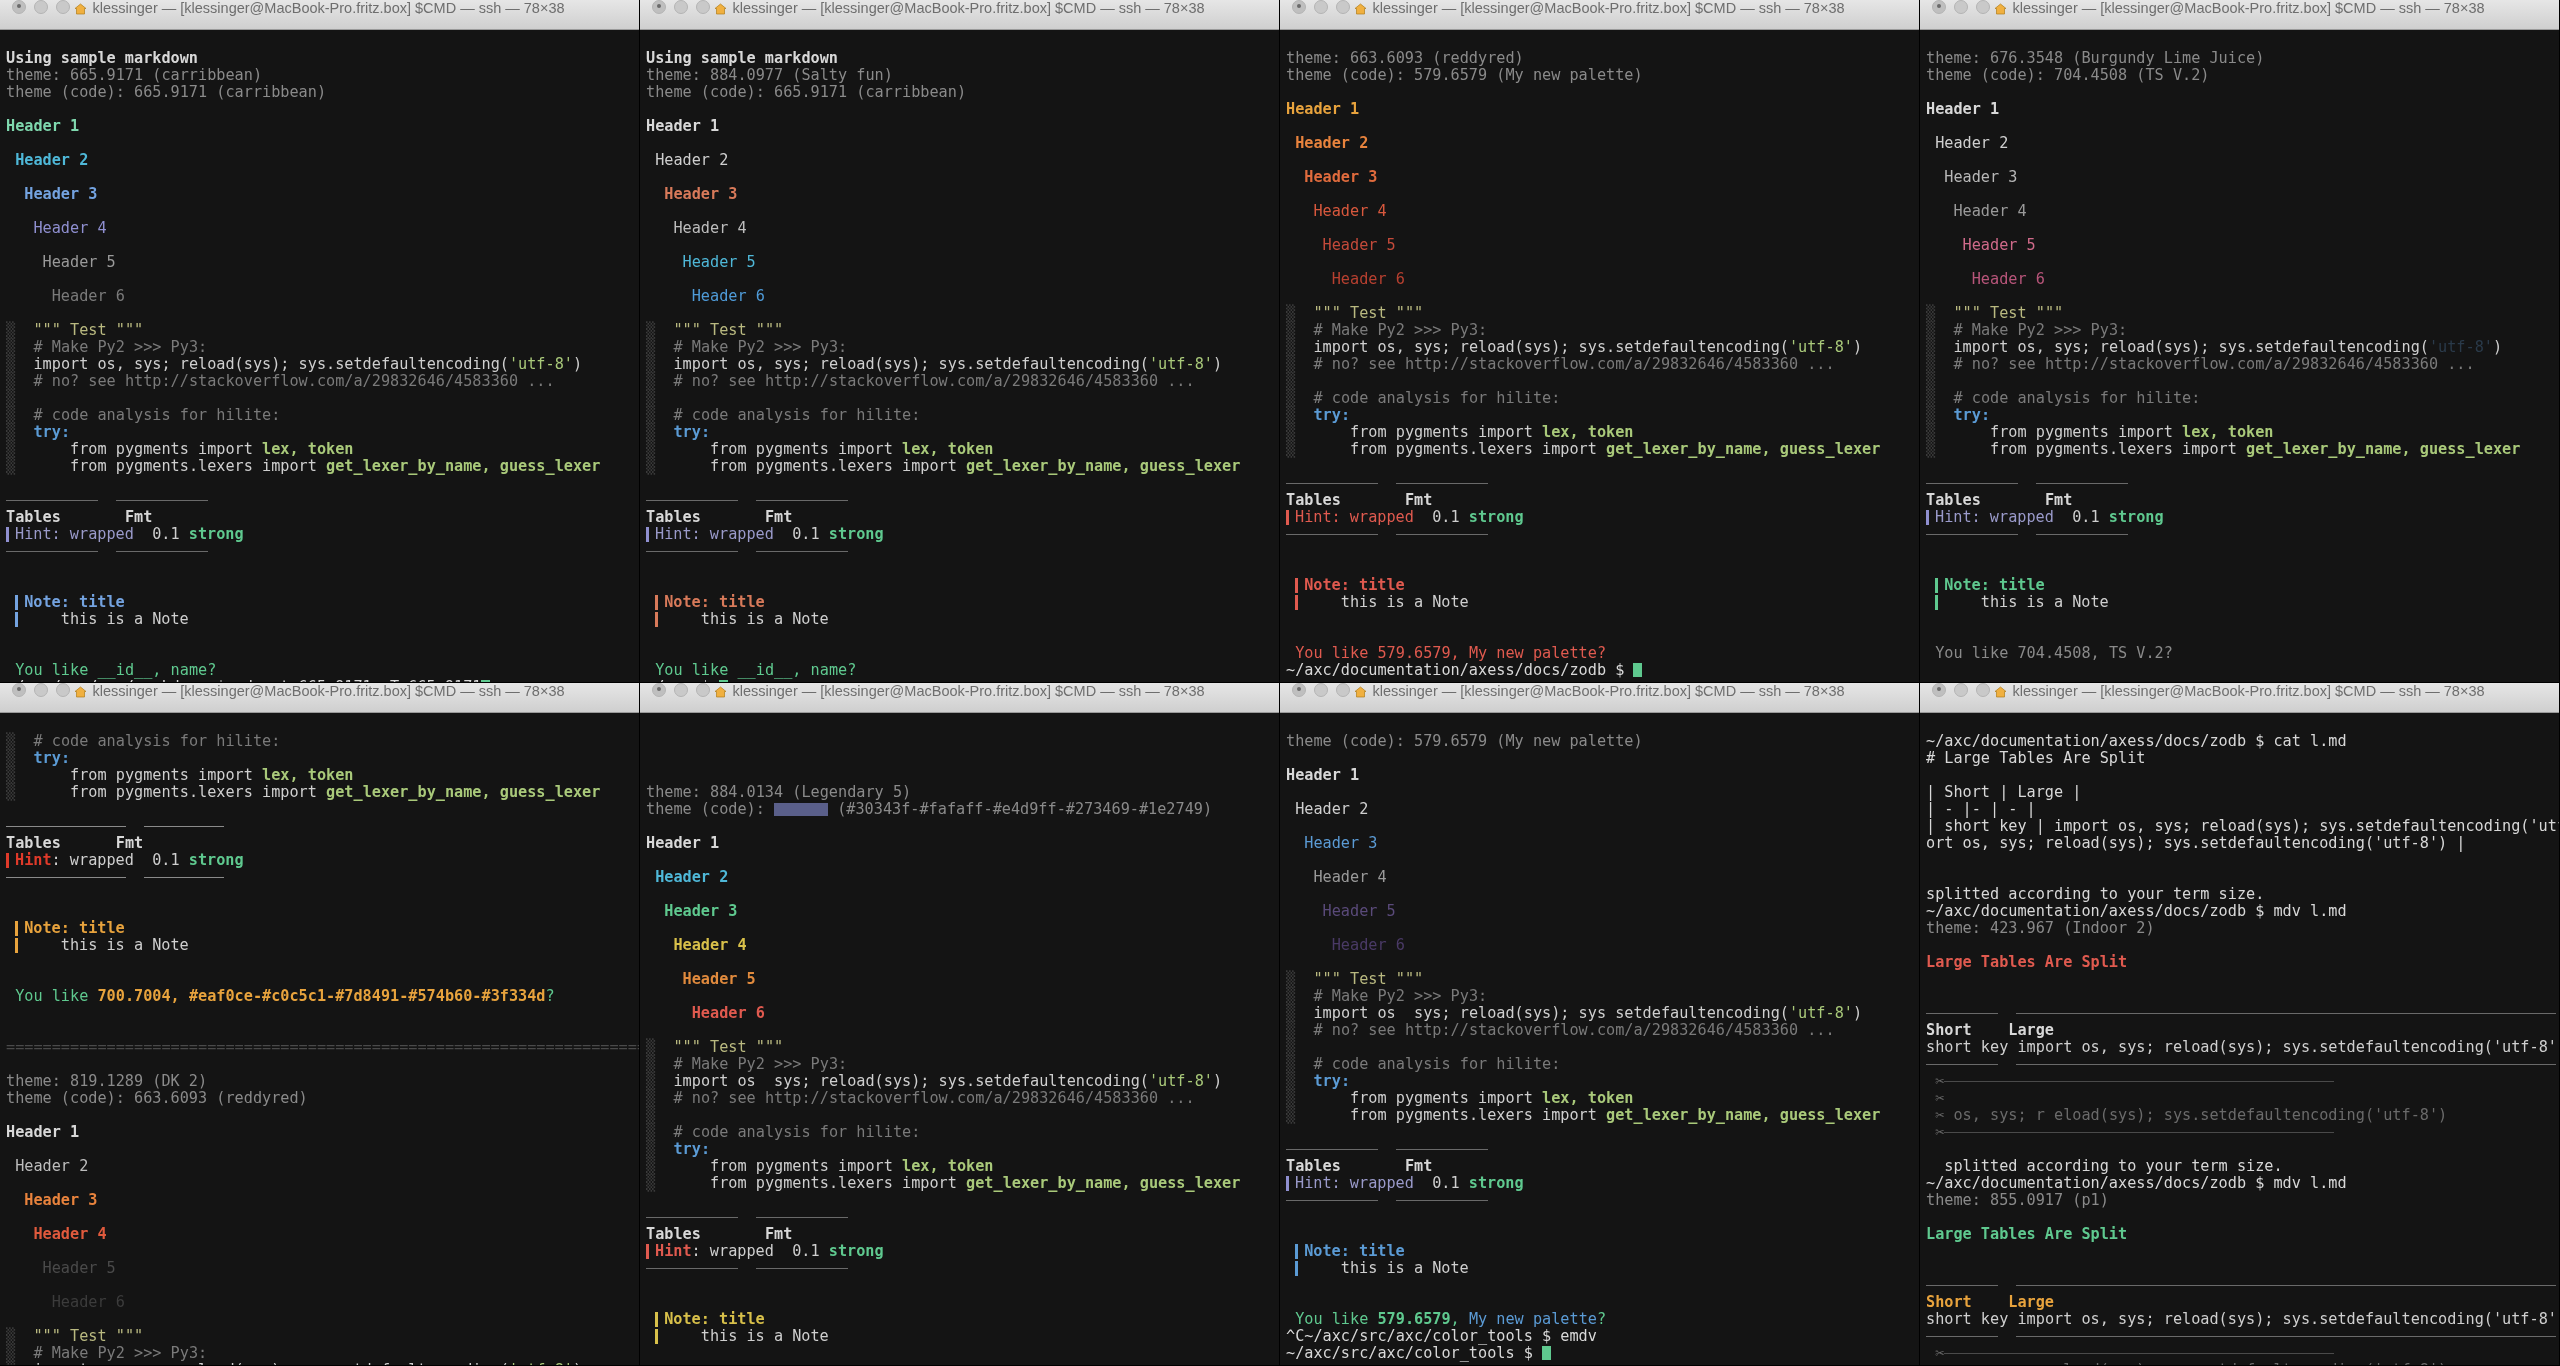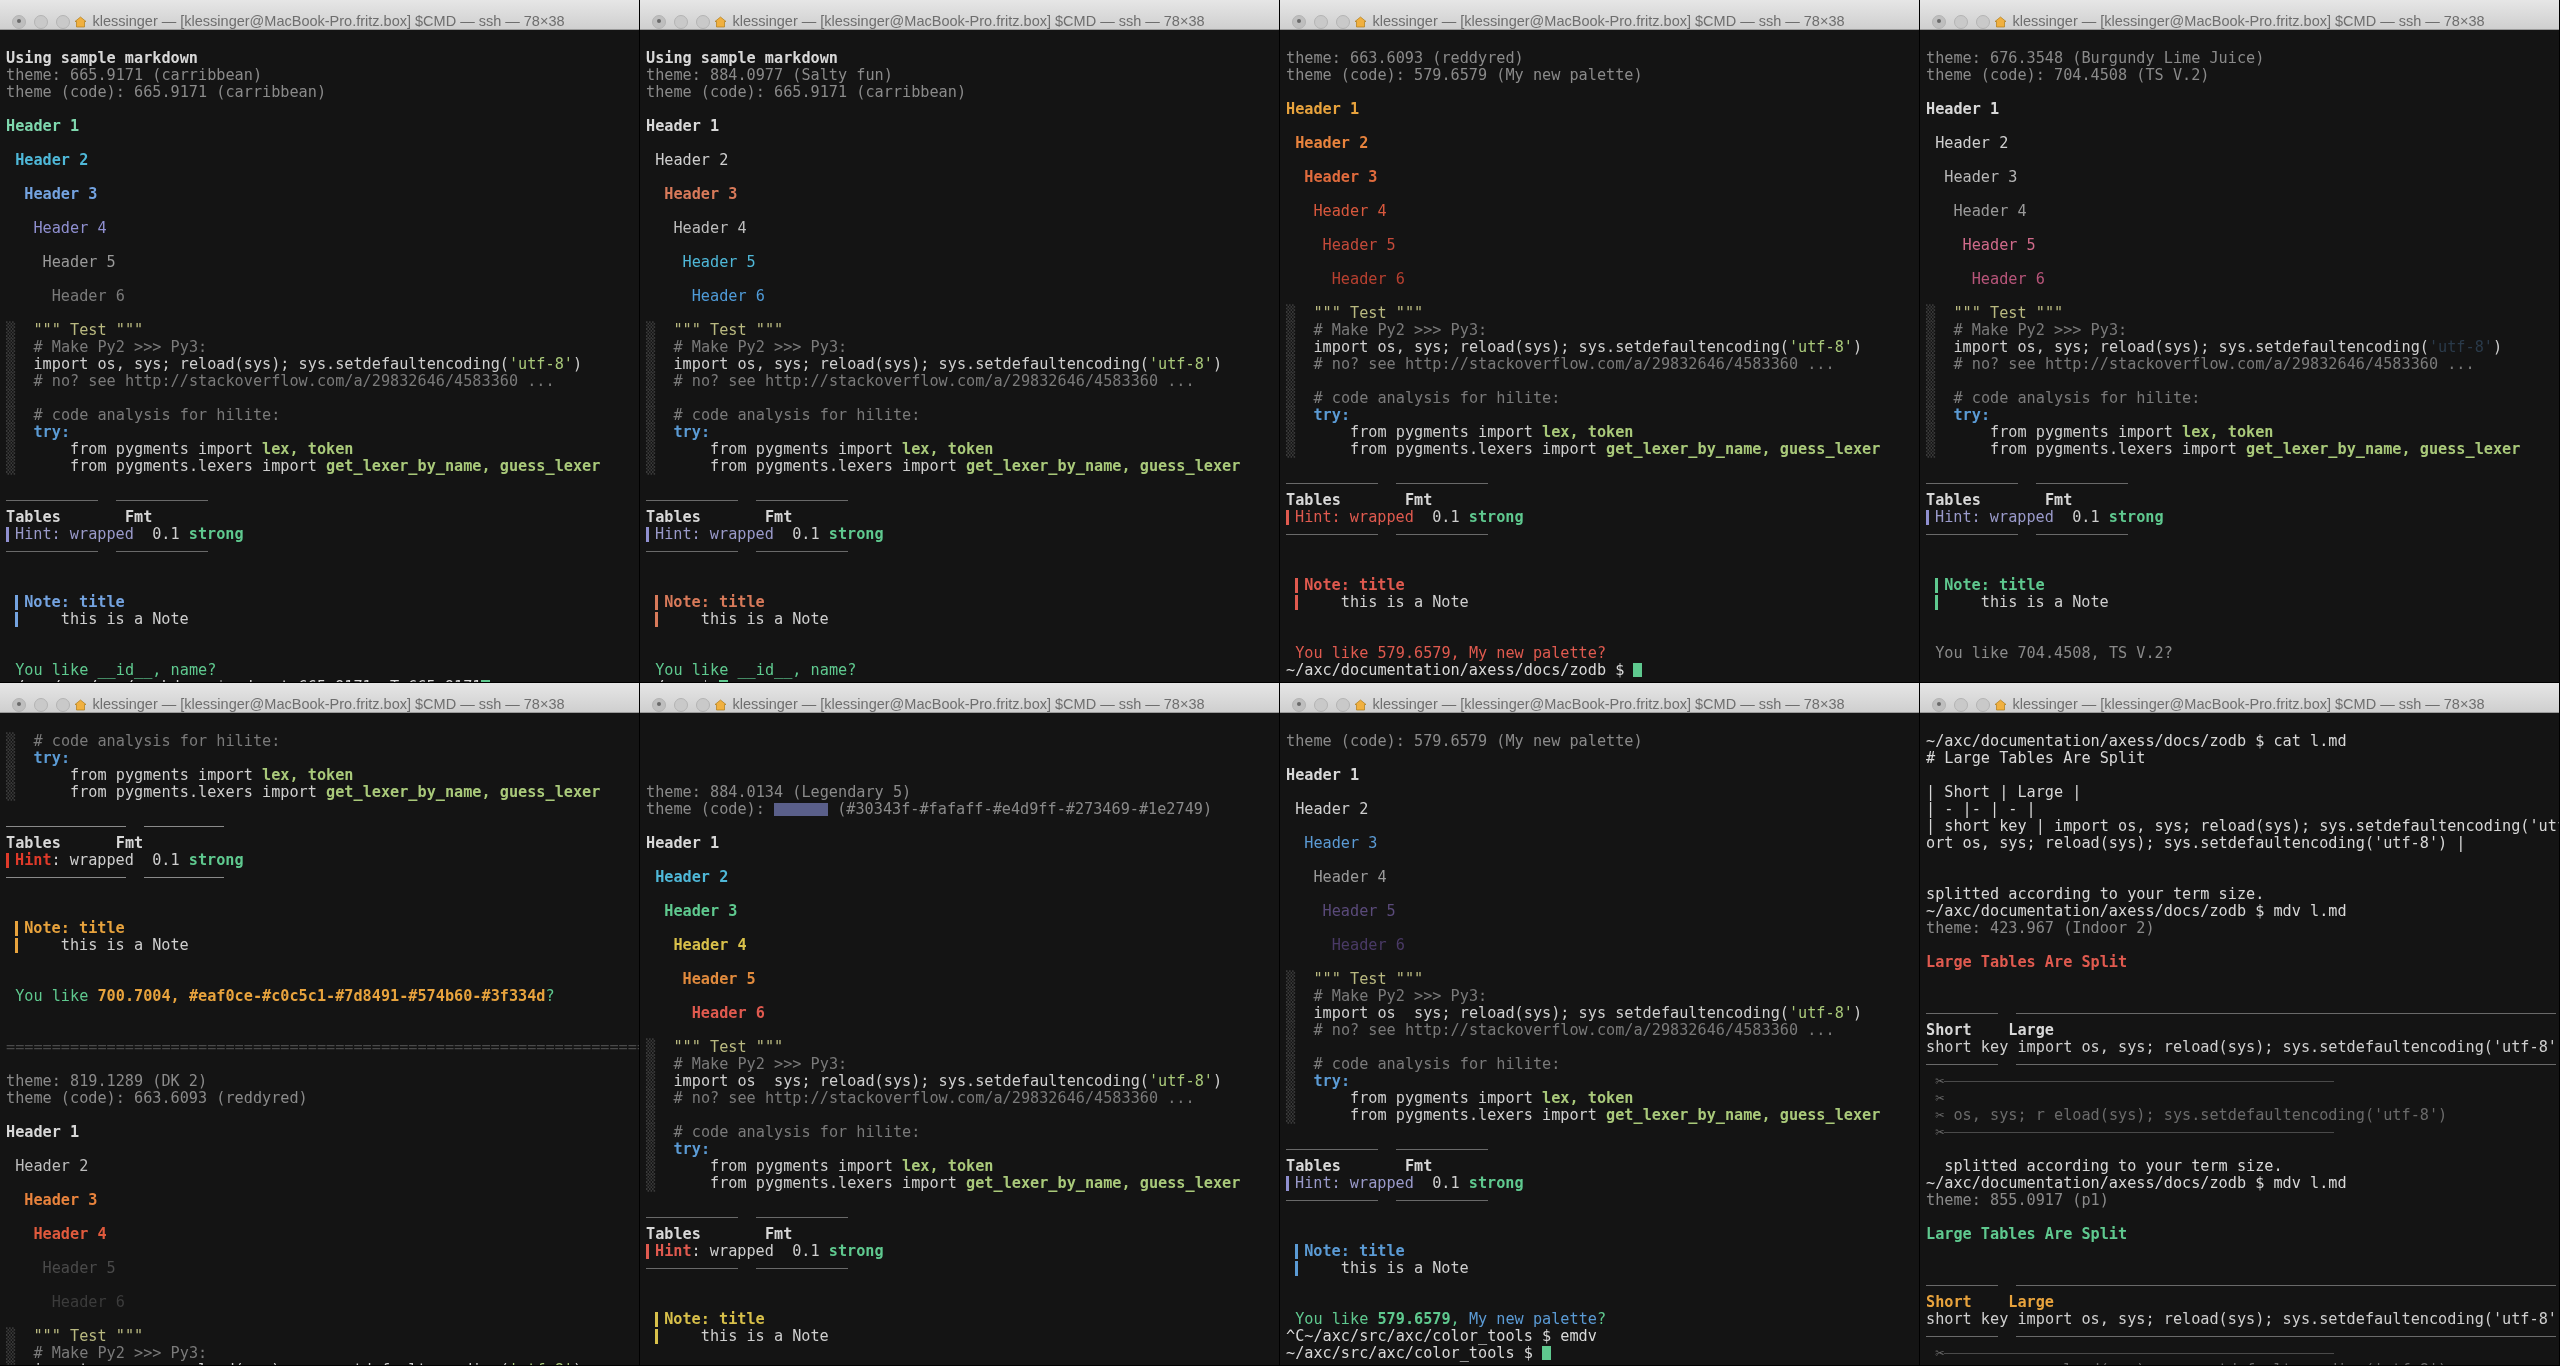--- a/index.html
+++ b/index.html
@@ -1,19 +1,19 @@
 <!DOCTYPE html>
 <html><head>
 <meta charset="utf-8">
 <style>
   html,body{margin:0;padding:0;background:#1c1c1c;}
   body{width:2560px;height:1366px;overflow:hidden;font-family:"DejaVu Sans Mono",monospace;}
   .grid{display:grid;grid-template-columns:repeat(4,640px);grid-template-rows:repeat(2,683px);width:2560px;height:1366px;}
   .win{position:relative;overflow:hidden;background:#141414;border-right:1px solid #000;border-bottom:1px solid #000;display:flex;flex-direction:column;}
-  .titlebar{height:29px;flex:0 0 29px;background:linear-gradient(#e6e6e6,#cfcfcf);border-bottom:1px solid #9a9a9a;display:flex;align-items:flex-end;position:relative;}
+  .titlebar{height:29px;flex:0 0 29px;background:linear-gradient(#e6e6e6,#cfcfcf);border-bottom:1px solid #9a9a9a;display:flex;align-items:flex-start;position:relative;}
   .lights{display:flex;gap:8px;padding-left:12px;align-items:center;}
   .lt{width:12px;height:12px;border-radius:50%;background:#c9c9c9;border:1px solid #b4b4b4;}
   .lt.active{background:#bfbfbf;}
   .lt .dot{display:block;width:4px;height:4px;border-radius:50%;background:#6a6a6a;margin:3px auto;}
   .ttl{position:absolute;left:0;right:0;text-align:center;font-family:"Liberation Sans",sans-serif;font-size:14.5px;color:#6e6e6e;white-space:nowrap;pointer-events:none;}
   .home-ic{display:inline-block;vertical-align:-2px;margin-right:5px;}
   .term{flex:1 1 auto;padding:3px 0 0 6px;font-size:15.2px;line-height:17px;white-space:pre;overflow:hidden;letter-spacing:0px;}
   .term span{white-space:pre;}
   .ln{display:block;height:17px;}
   .blank{display:block;height:17px;}

